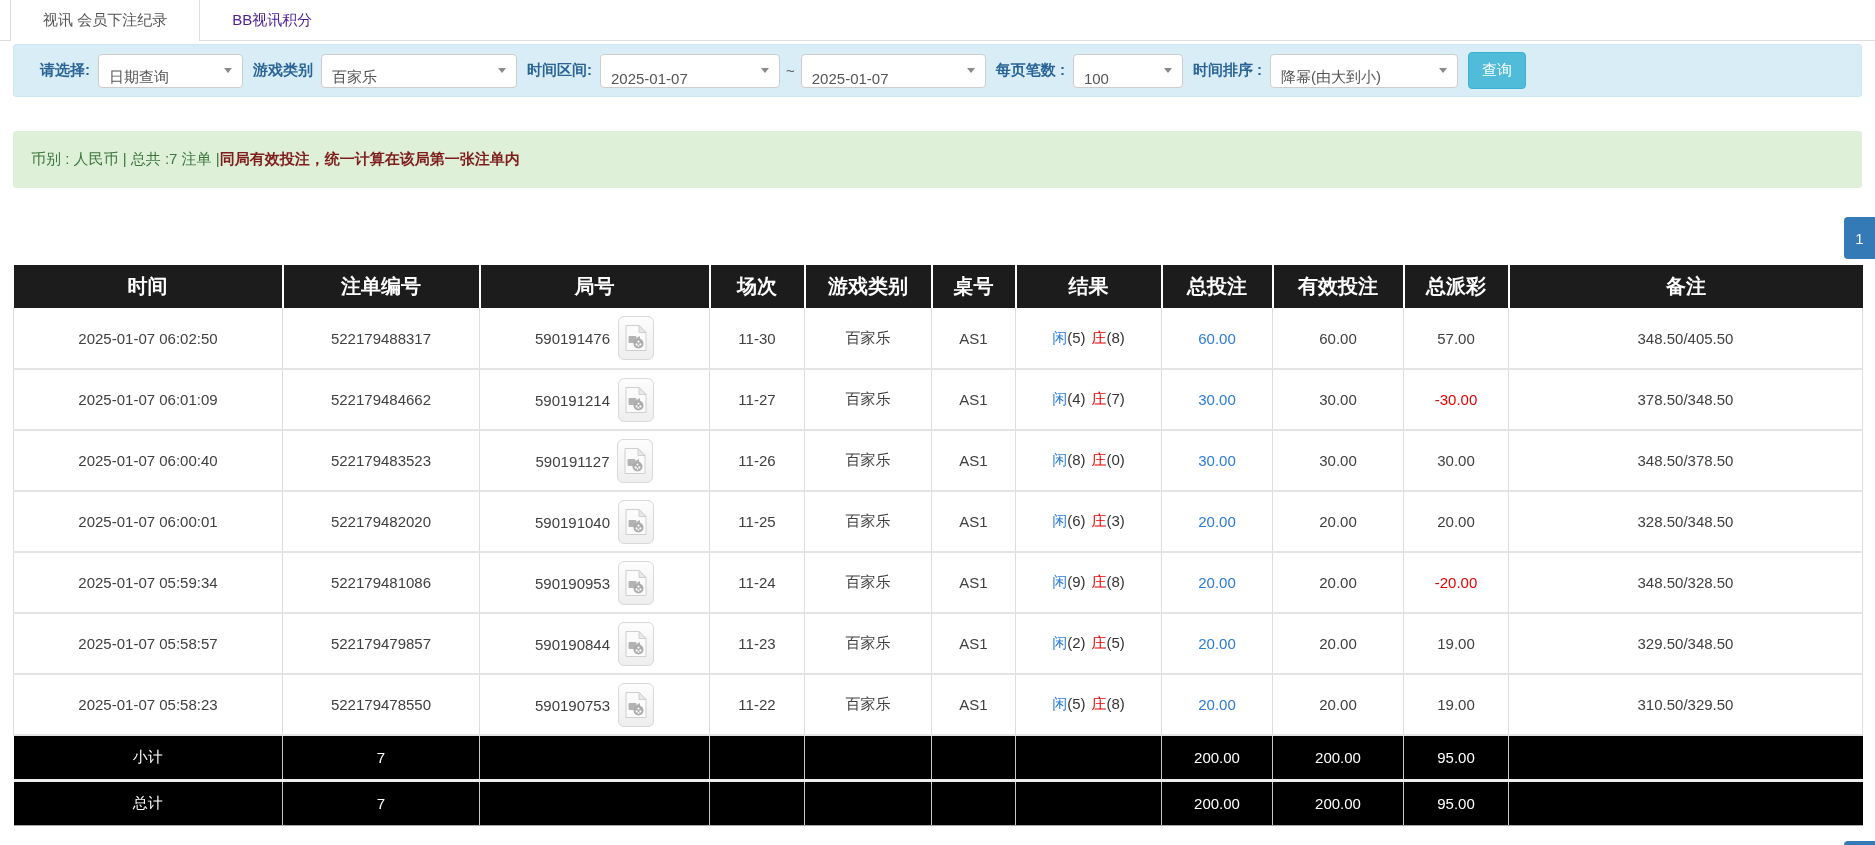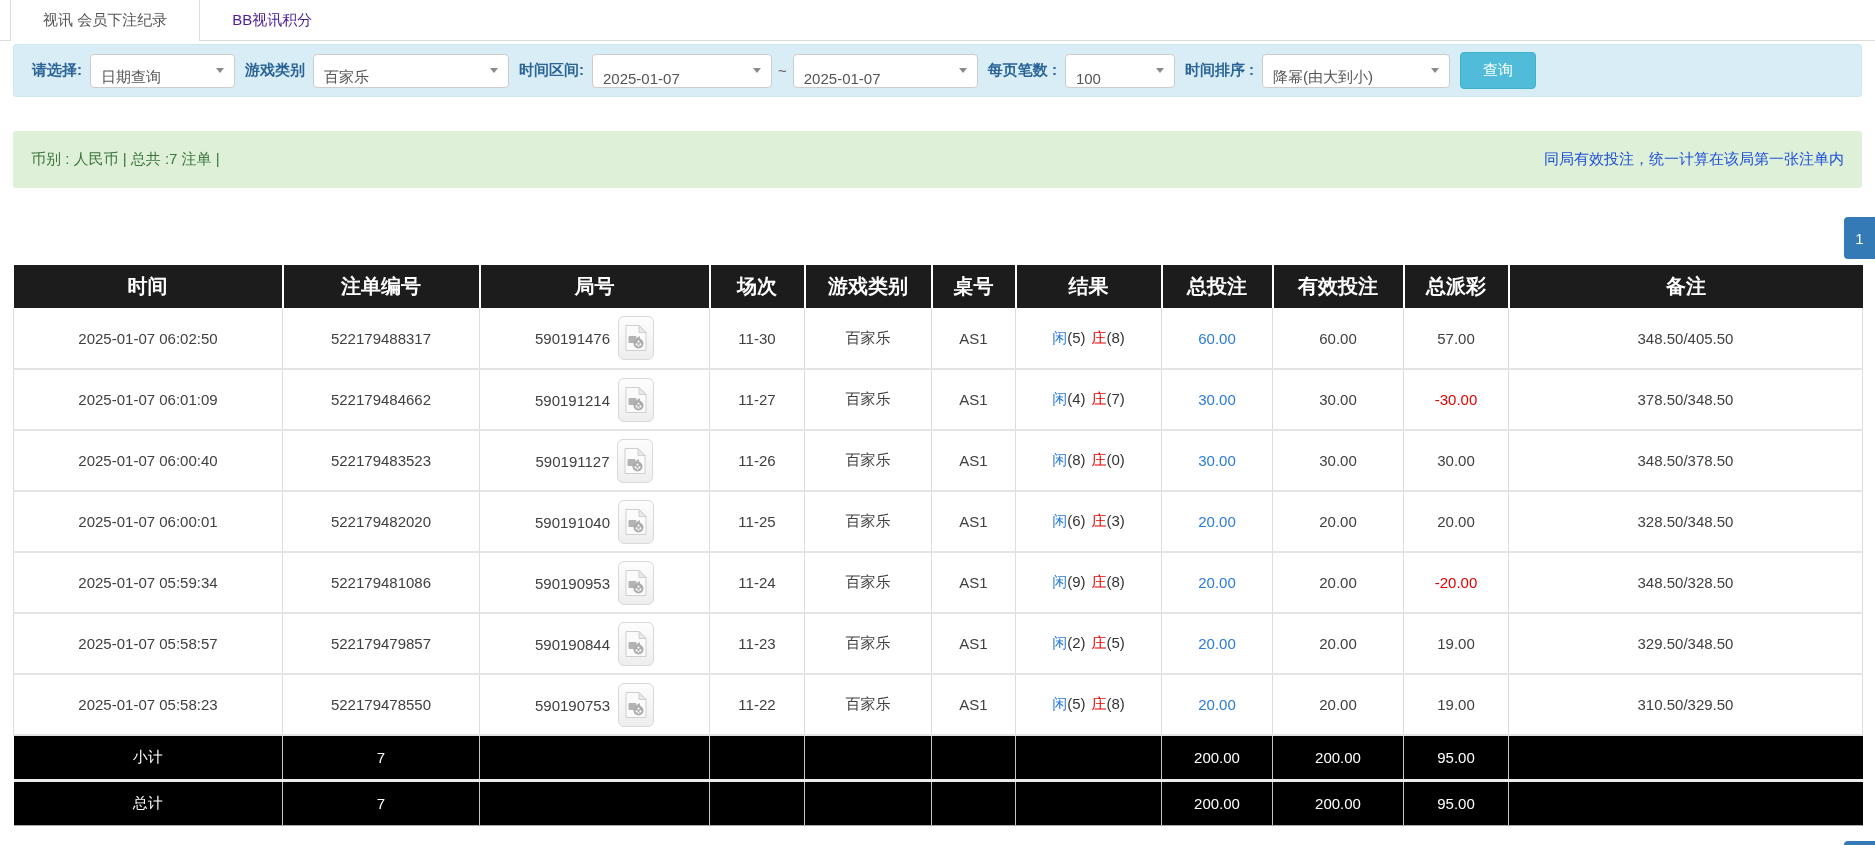--- a/index.html
+++ b/index.html
@@ -9,39 +9,39 @@
 
   
   .tabbar { display:flex; padding-left:10px; border-bottom:1px solid #ddd; height:41px; }
   .tab { padding:0 32px; display:flex; align-items:center; font-size:15px; cursor:pointer; white-space:nowrap; }
   .tab.active { background:#fff; border-left:1px solid #ddd; border-right:1px solid #ddd;
                 margin-bottom:-1px; color:#555; }
   .tab.link { color:#4c1d95; }
 
   
   .filterbar { margin:3px 13px 0; background:#d9edf7; border:1px solid #cfe7f3; border-radius:3px;
-               height:53px; display:flex; align-items:center; padding:0 14px; }
+               height:53px; display:flex; align-items:center; padding:0 22px; }
   .flabel { color:#2a6496; font-weight:bold; font-size:15px; white-space:nowrap; margin:0 8px 0 10px; }
   .flabel:first-child { margin-left:4px; }
   .select { background:#fff; border:1px solid #ccc; border-radius:4px; height:34px;
             display:flex; align-items:flex-end; padding-left:10px; font-size:15px; color:#555;
             cursor:pointer; overflow:hidden; white-space:nowrap; }
   .caret-box { margin-left:auto; width:28px; height:100%; display:flex; align-items:center; justify-content:center; flex:none; }
   .caret { width:0; height:0; border-left:4px solid transparent; border-right:4px solid transparent;
            border-top:5px solid #8a8a8a; }
   .w1{width:145px}.w2{width:196px}.w3{width:180px}.w4{width:185px}.w5{width:110px}.w6{width:188px}
   .tilde { color:#555; margin:0 6px; font-size:15px; }
-  .search-btn { width:76px; height:37px; background:#50bcd9; border:1px solid #3db2d0; border-radius:4px;
+  .search-btn { width:58px; height:37px; background:#50bcd9; border:1px solid #3db2d0; border-radius:4px;
                 color:#fff; font-size:15px; margin-left:10px; cursor:pointer; }
 
   
   .summarybar { margin:34px 13px 0; height:57px; background:#dff0d8; border-radius:3px;
-                display:flex; align-items:center; justify-content:space-between; padding:0 18px; font-size:15px; }
+                display:flex; align-items:center; justify-content:flex-start; padding:0 18px; font-size:15px; }
   .summary-left { color:#3c763d; }
-  .summary-right { color:#1d4ed8; }
+  .summary-right { color:#7f1d1d;font-weight:bold; }
 
   
   .pagerow { position:relative; height:42px; margin-top:29px; }
   .page-btn { position:absolute; right:0; top:0; width:31px; height:42px; background:#337ab7;
               border-radius:4px 0 0 4px; color:#fff; display:flex; align-items:center;
               justify-content:center; font-size:15px; cursor:pointer; }
   .page-btn-bottom { position:absolute; right:0; bottom:0; width:31px; height:4px;
                      background:#337ab7; border-radius:4px 0 0 0; }
 
   

